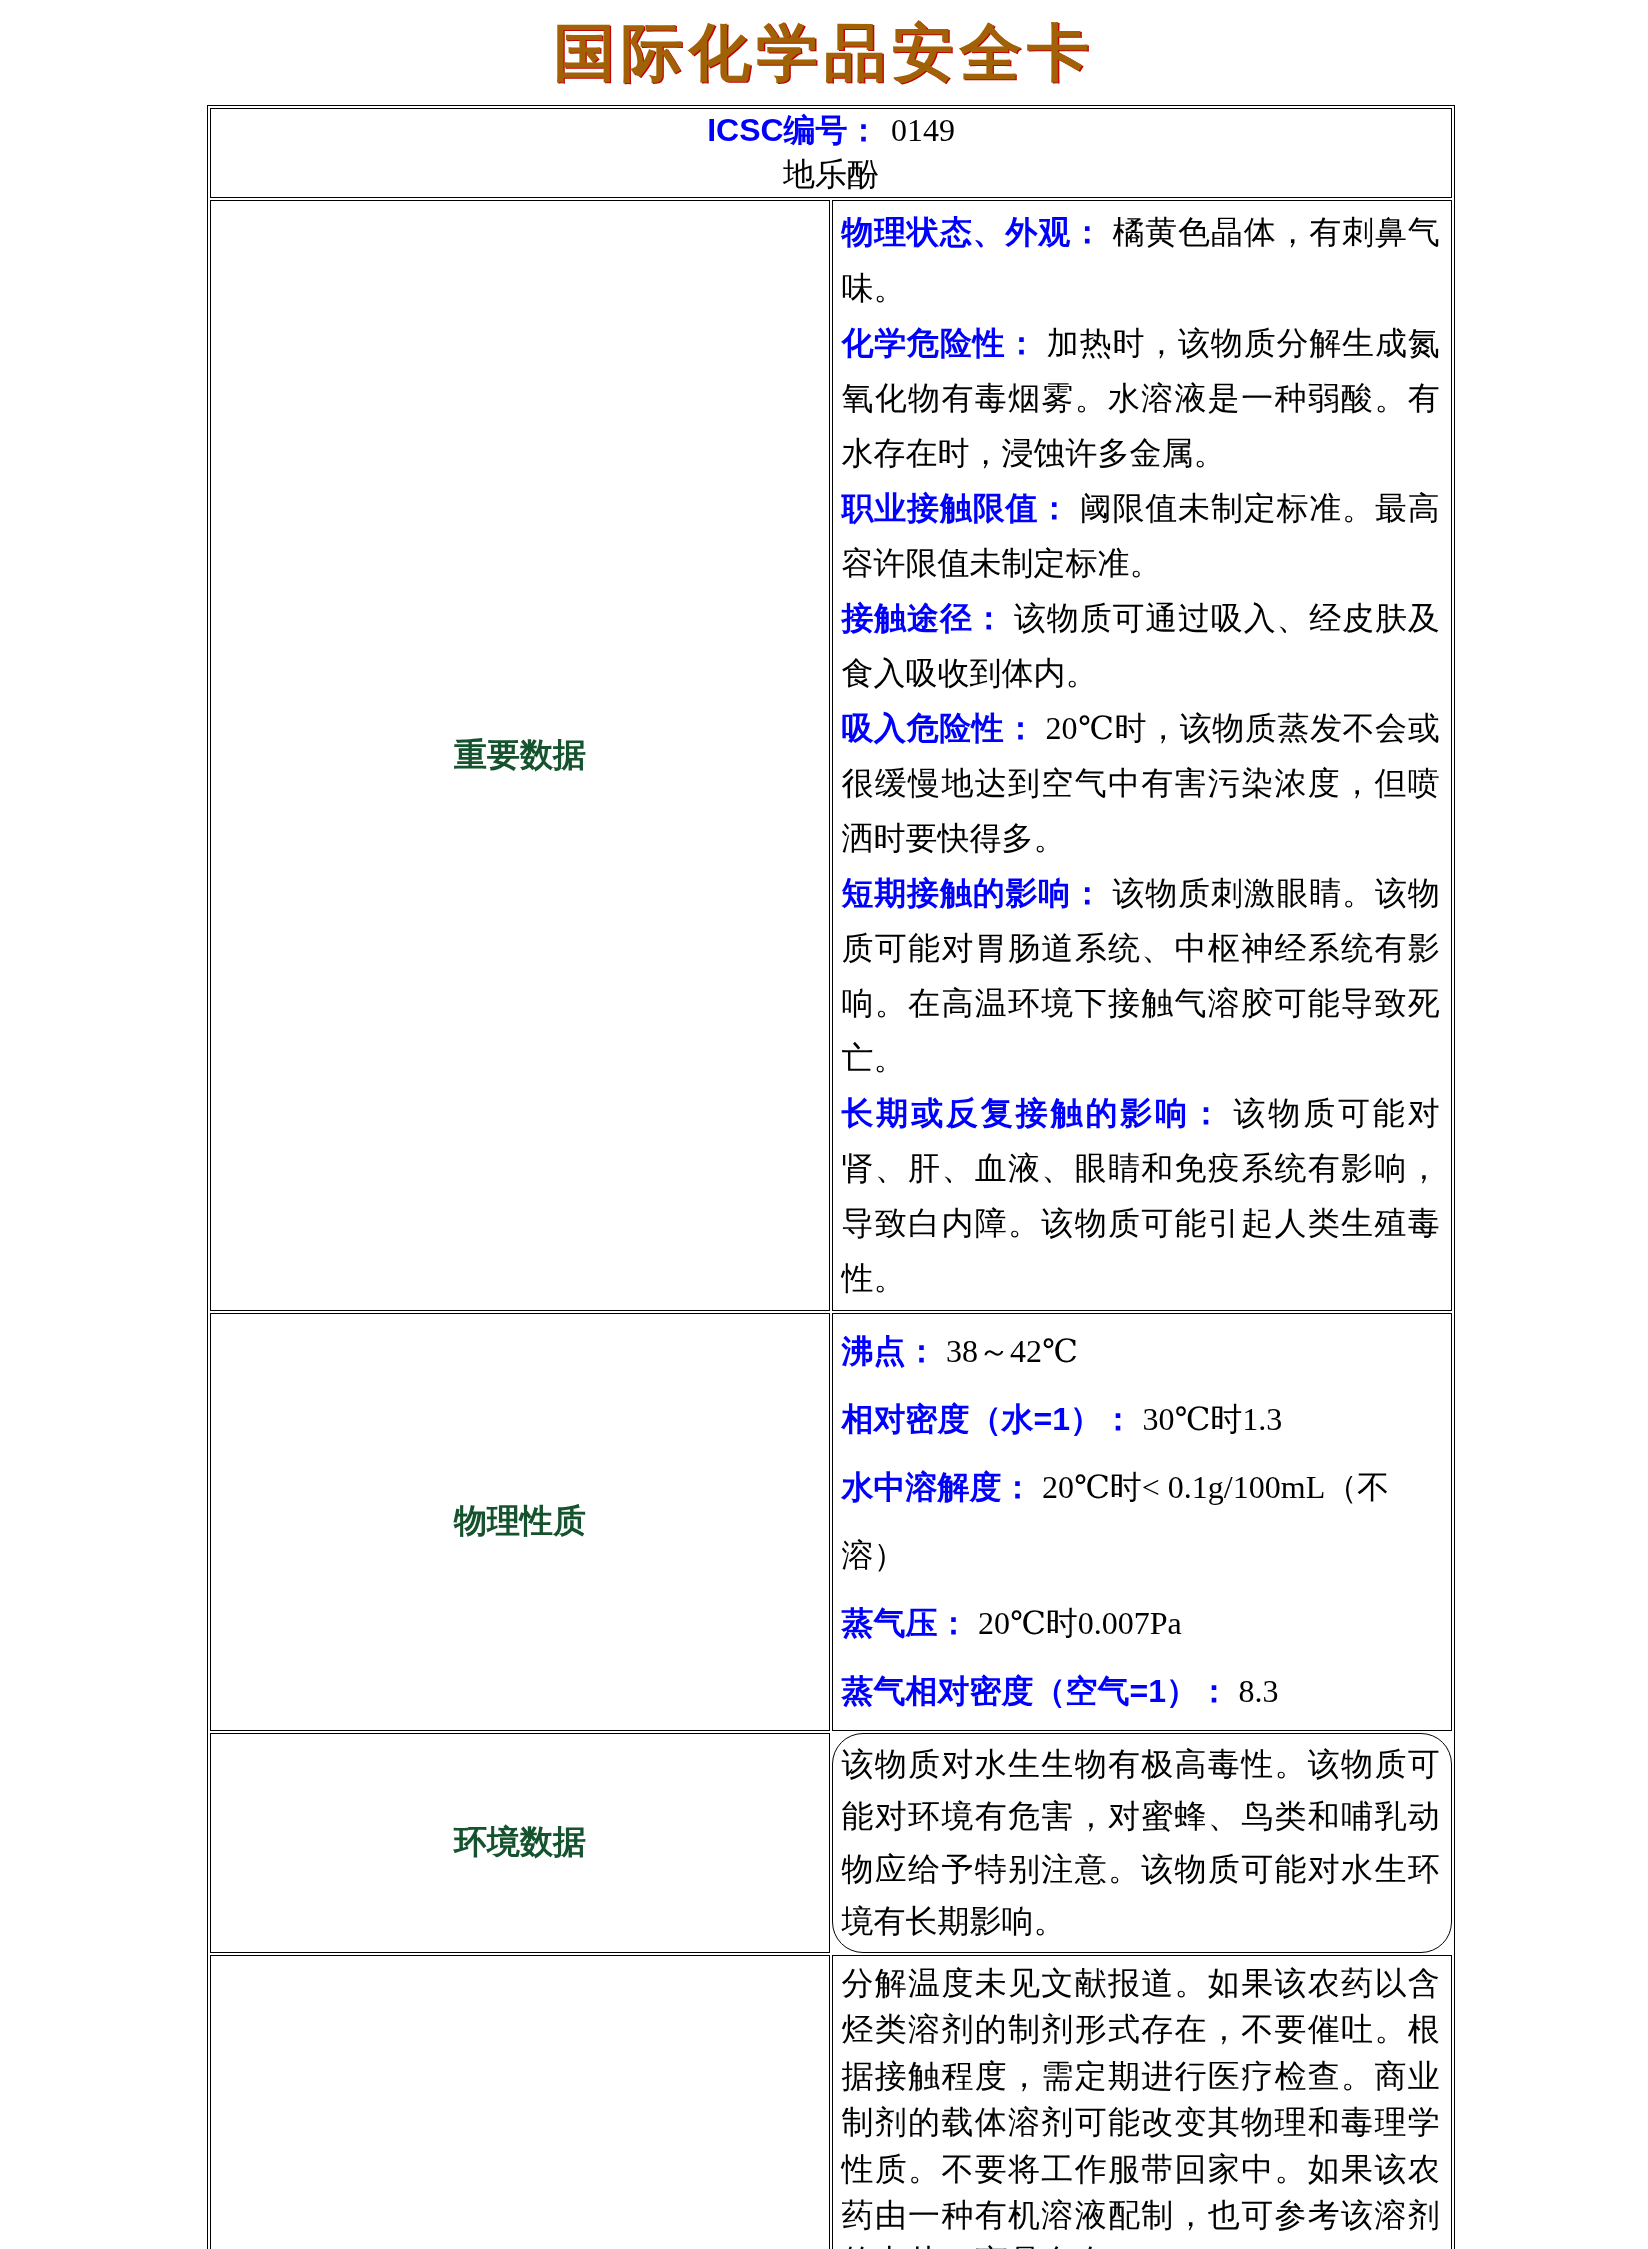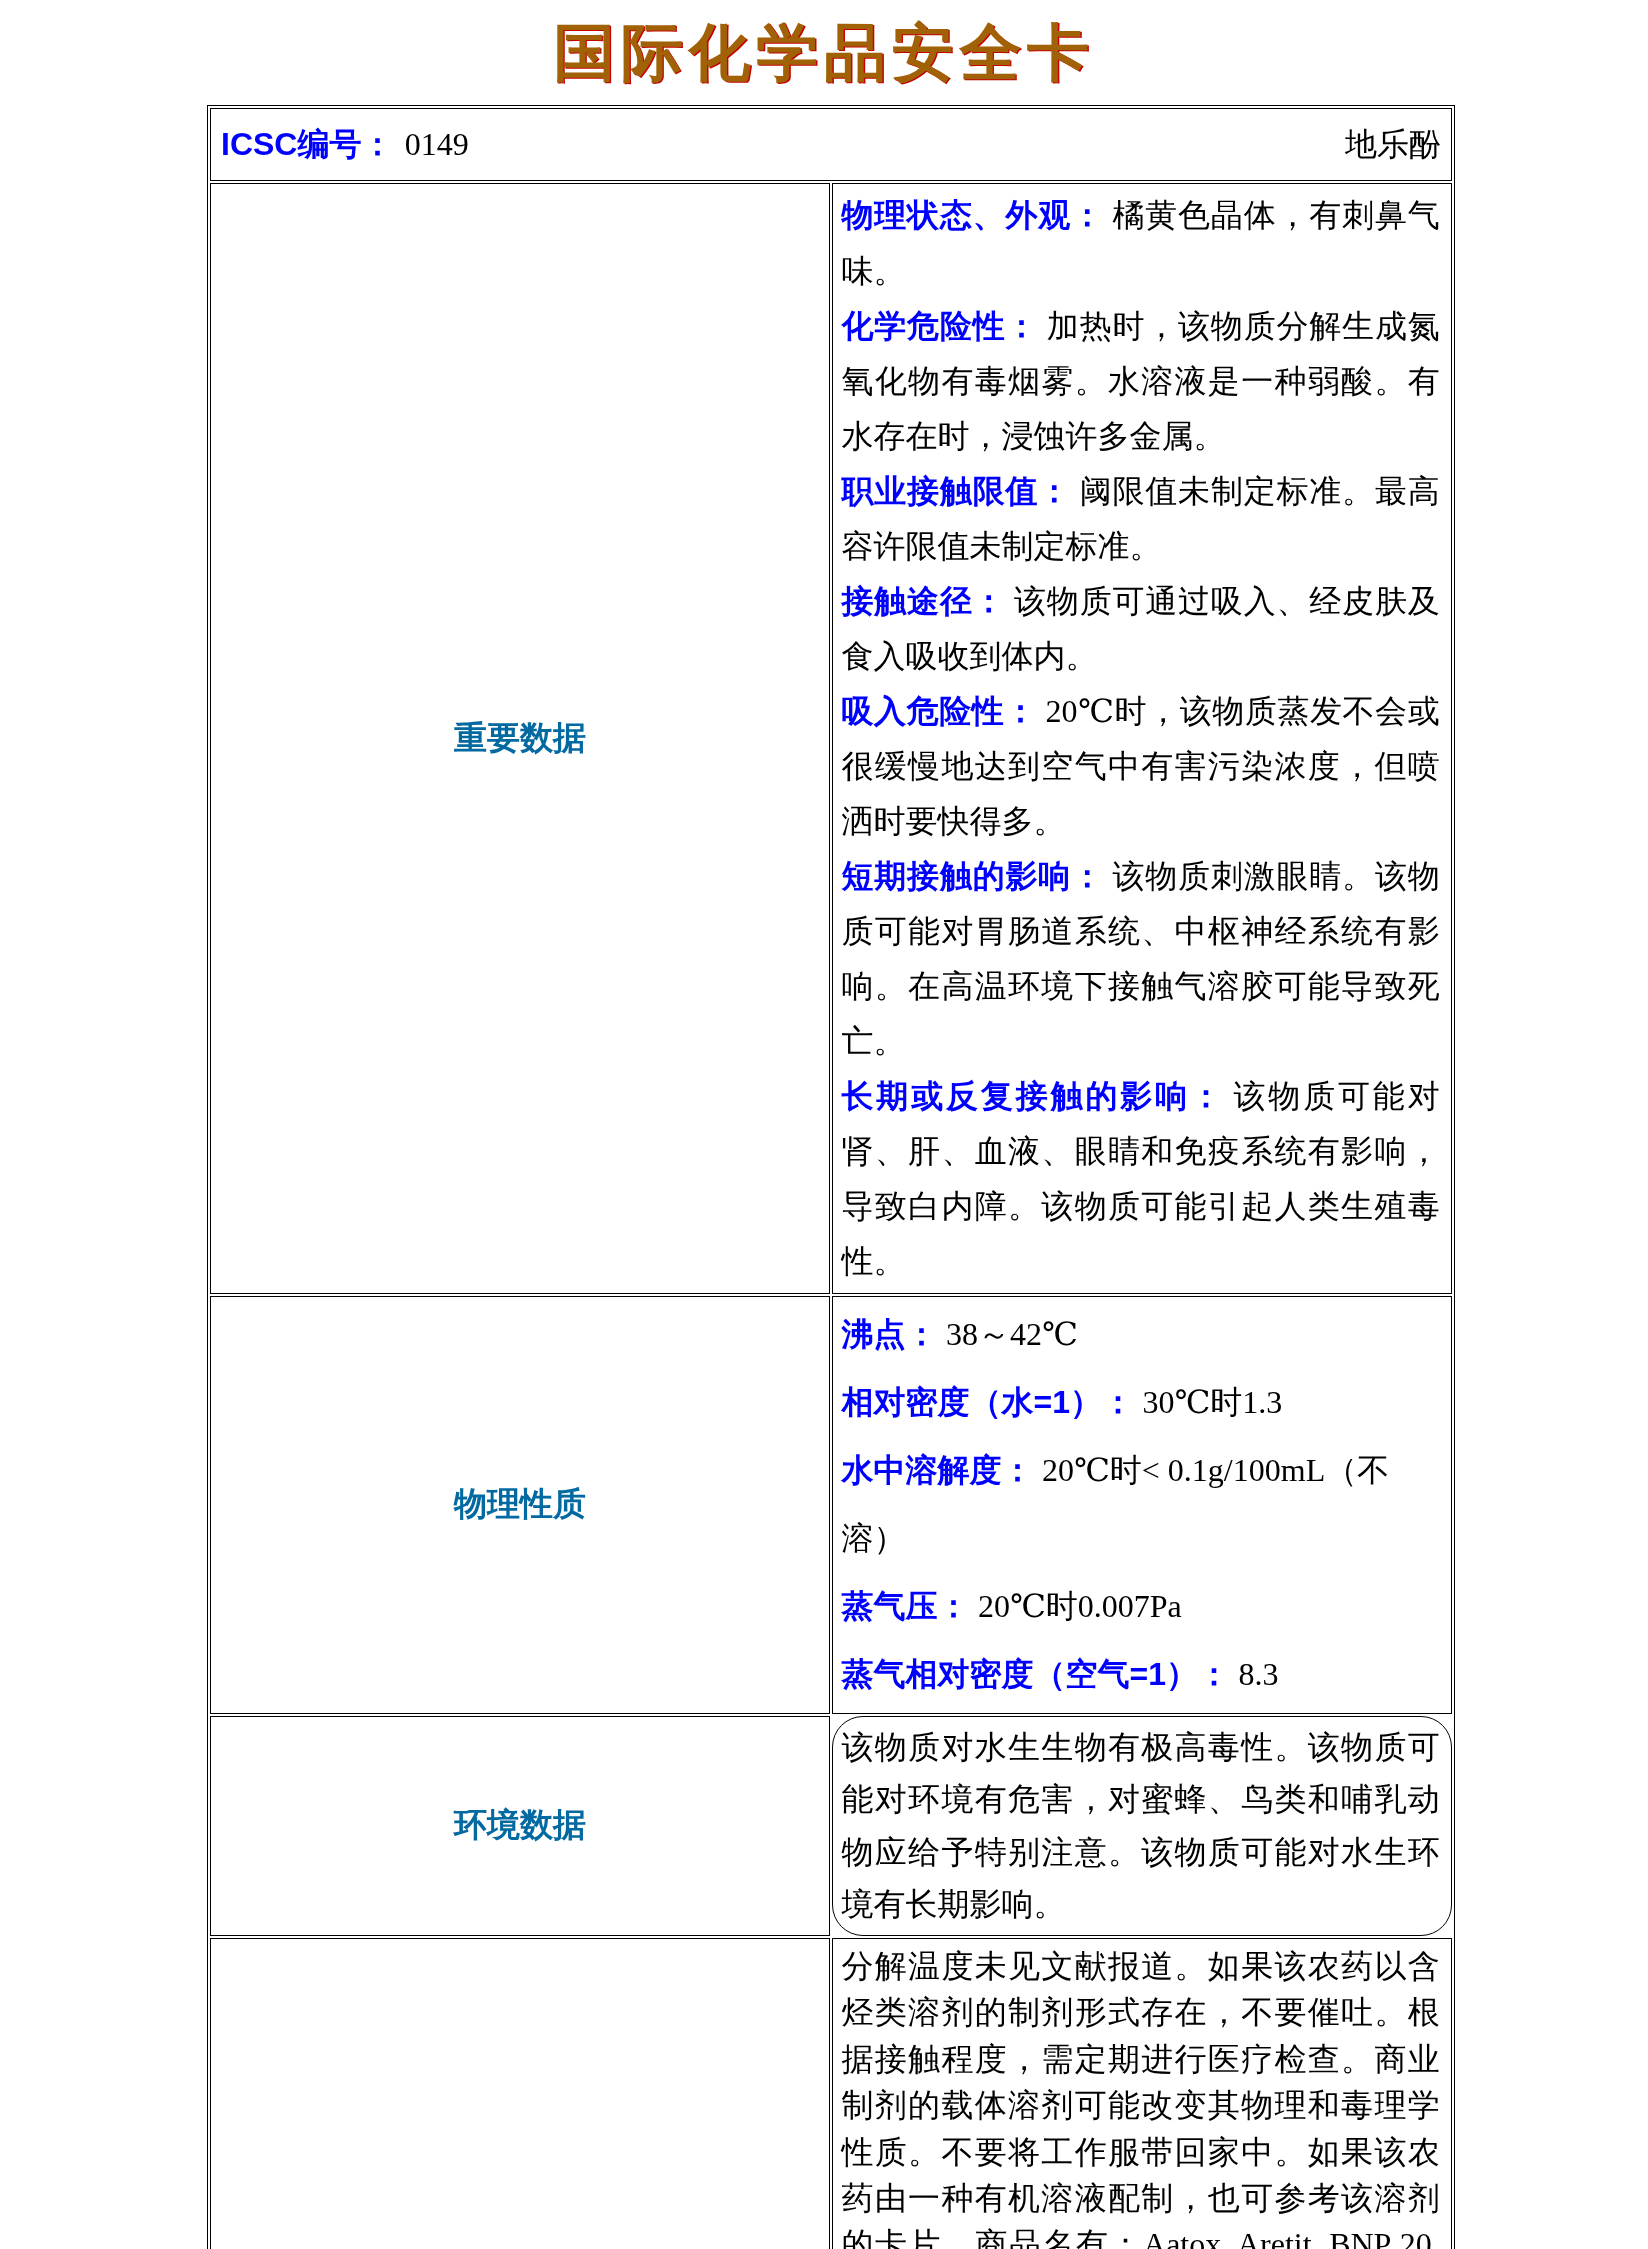--- a/index.html
+++ b/index.html
@@ -29,41 +29,41 @@
     border-collapse: separate;
     border-spacing: 2.1px;
     table-layout: fixed;
   }
   td { border: 1.4px solid #000; background: #fff; }
 
   td.side {
     width: 177px;
     text-align: center;
     vertical-align: middle;
-    color: #0369a1;
+    color: #14532d;
     font-family: "Liberation Sans", "DejaVu Sans", sans-serif;
     font-weight: bold;
     font-size: 33px;
   }
   td.content {
     padding: 4.2px 11.3px 4.2px 8.5px;
     vertical-align: top;
     font-size: 32px;
     text-align: justify;
   }
 
   .lbl {
     color: #0000ff;
     font-family: "Liberation Sans", "DejaVu Sans", sans-serif;
     font-weight: bold;
     margin-right: 8.5px;
   }
 
   .row-icsc td { height: 71px; padding: 0 10px; vertical-align: middle; }
-  .icsc-flex { display: flex; justify-content: space-between; align-items: center; font-size: 32px; }
+  .icsc-flex { display: flex; justify-content: space-between; align-items: center; font-size: 32px; flex-direction: column; }
   .icsc-left .lbl { margin-right: 11.3px; }
 
   .row-important td.content { height: 623px; line-height: 1.72; margin-left: 28px; }
   .row-physical  td.content { height: 333px; line-height: 2.12; text-align: left; }
   .row-env       td.content { height: 81px; line-height: 1.64; vertical-align: middle; border-radius: 31px; }
   .row-notes     td.content { height: 374px; line-height: 1.45; }
 </style>
 </head>
 <body>
 

